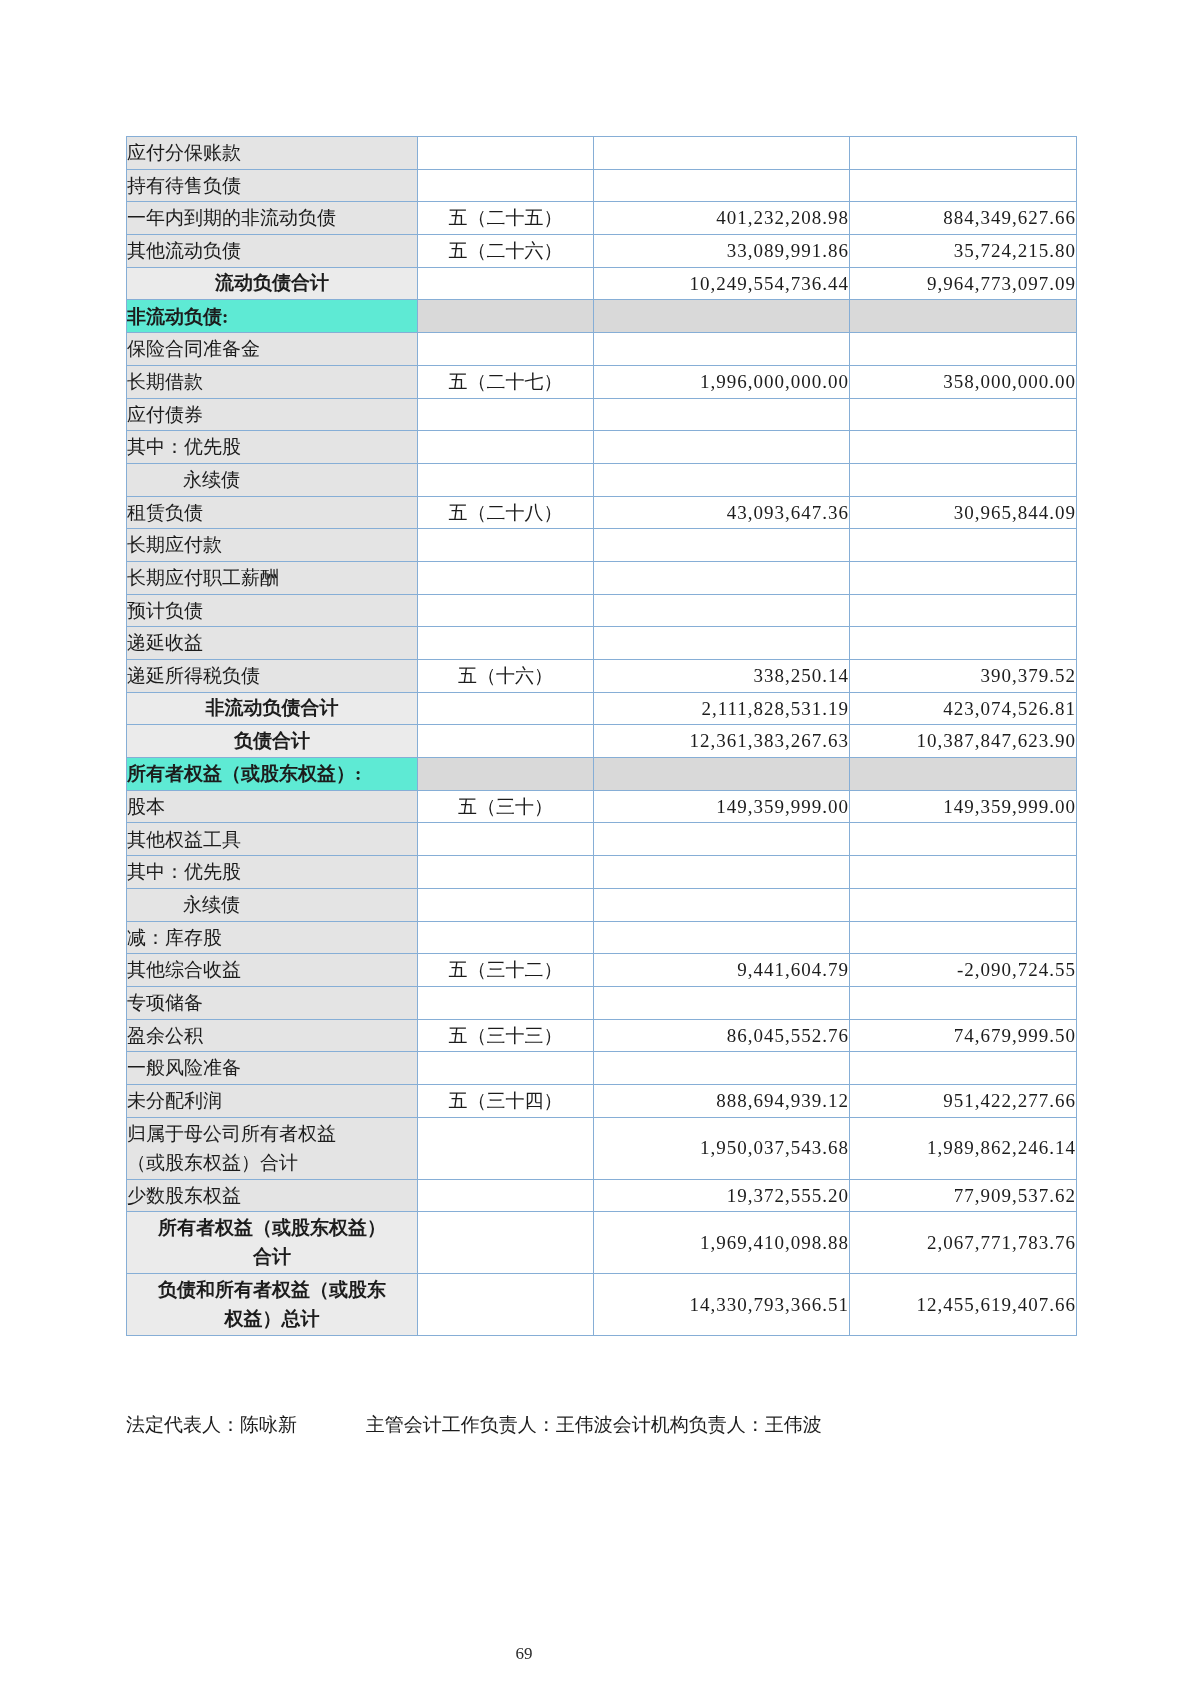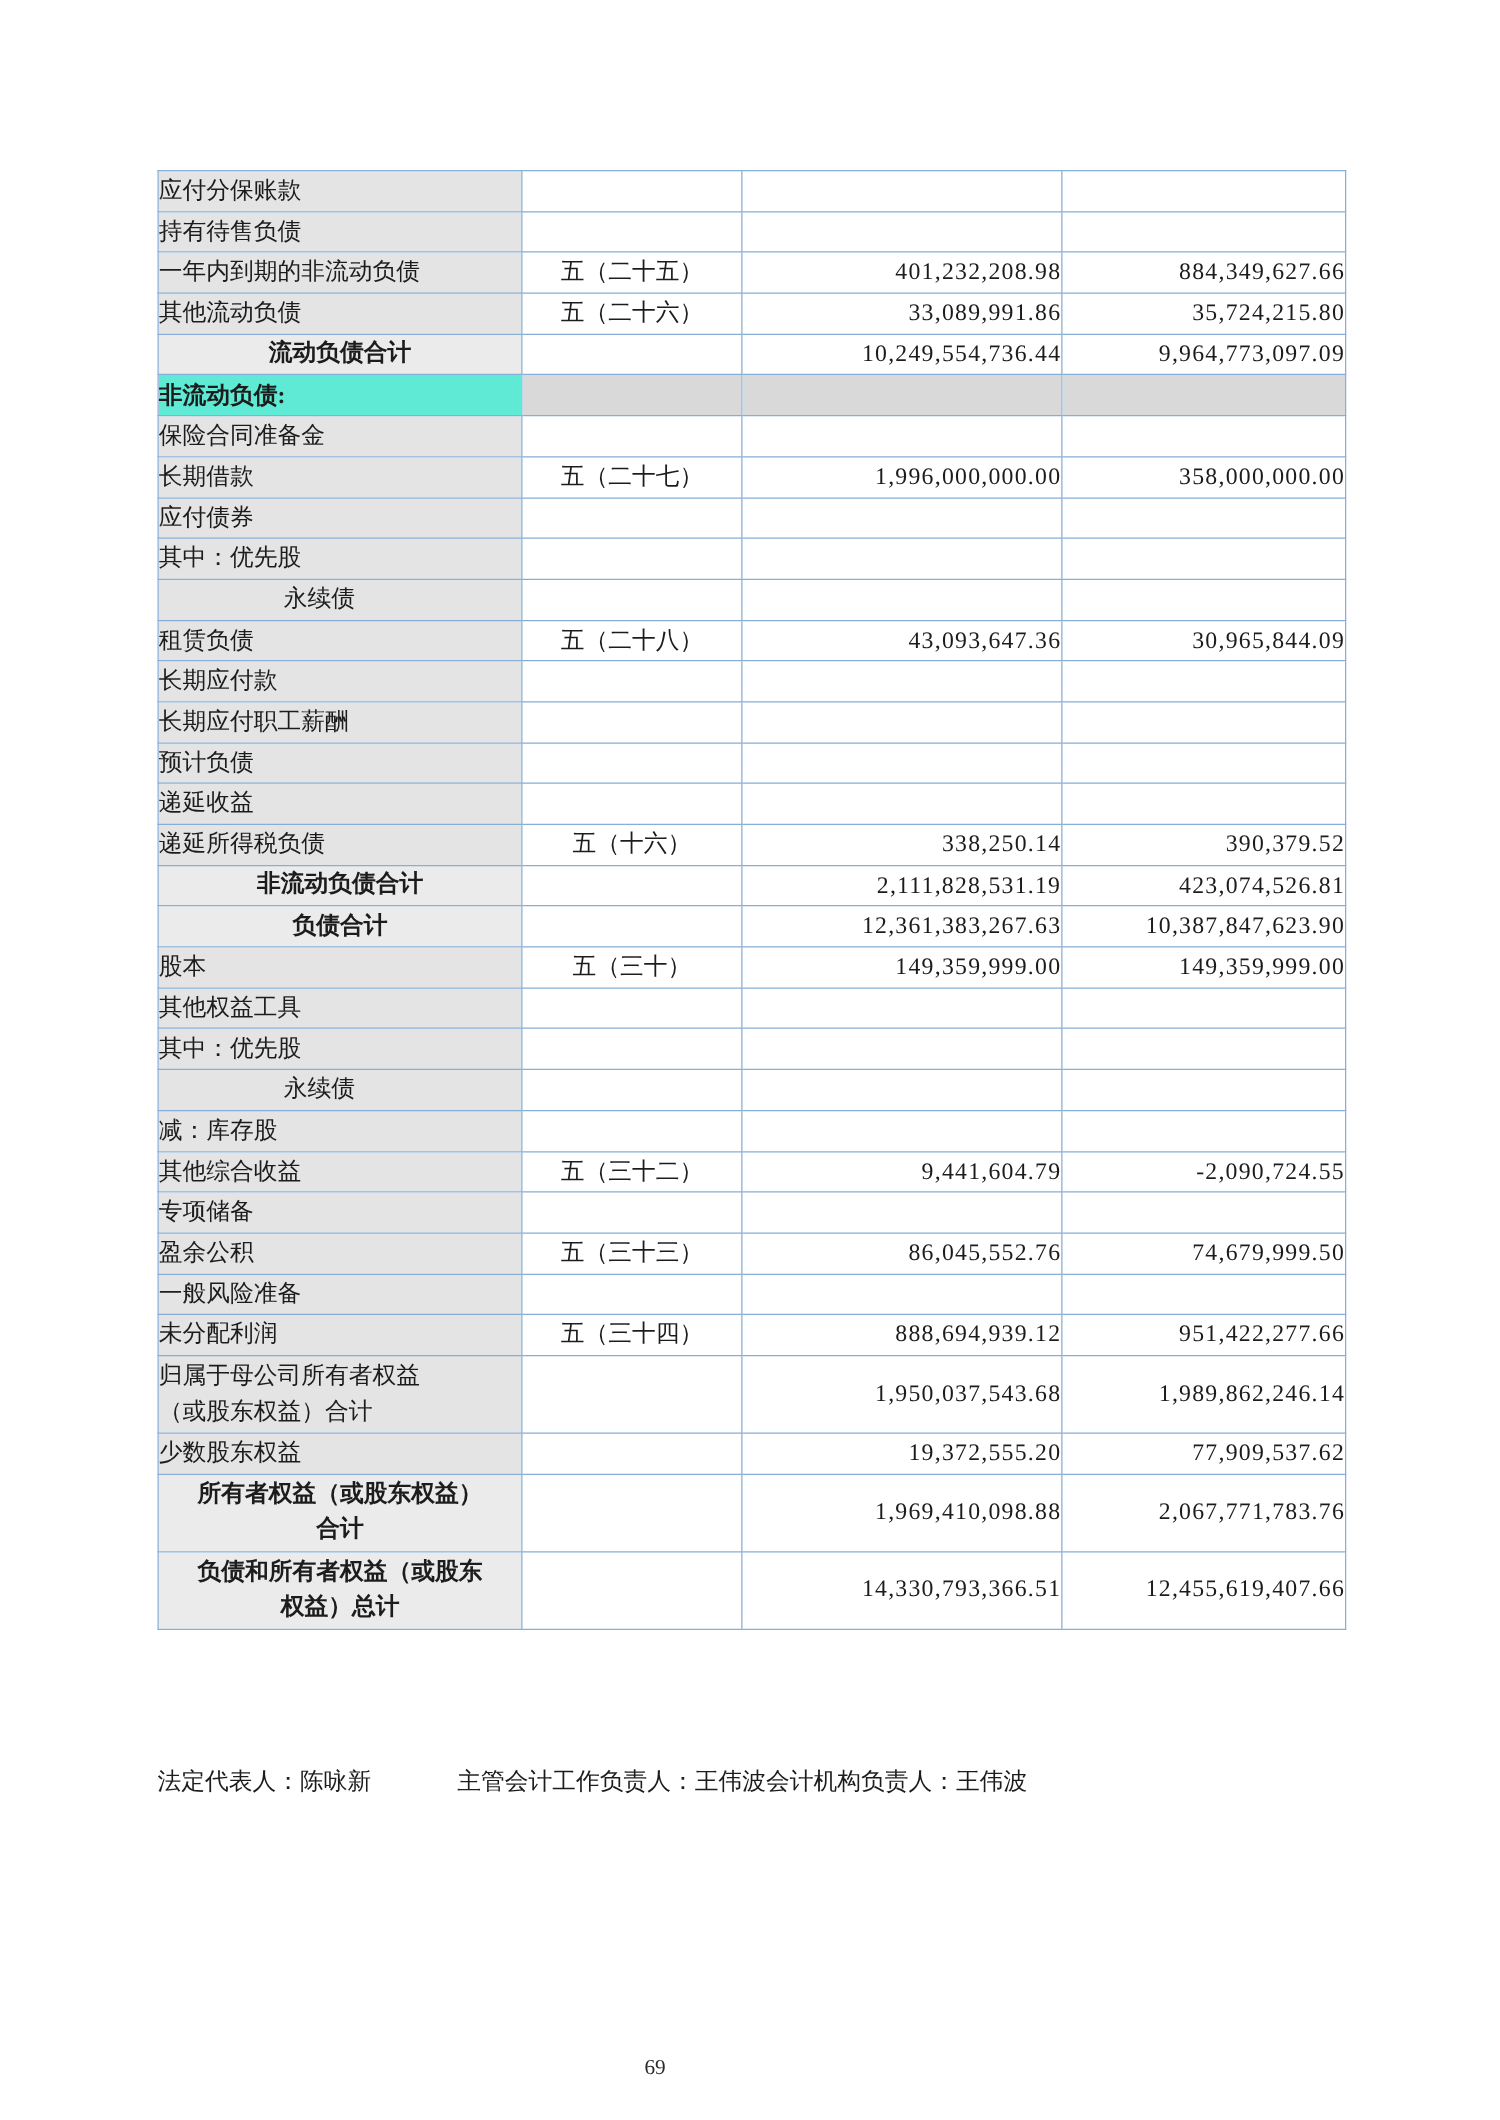--- a/index.html
+++ b/index.html
@@ -22,21 +22,21 @@
   
   .cell-item{
     background:#e4e4e4;text-align:left;padding-left:9px;padding-right:4px;
     white-space:pre-line;
   }
   .cell-note{text-align:center;background:#ffffff;}
   .cell-current,.cell-prior{
     text-align:right;padding-right:9px;background:#ffffff;letter-spacing:1px;
   }
   
-  .row-indent .cell-item{padding-left:100px;}
+  .row-indent .cell-item{padding-left:56px;}
   .row-section td{background:#d9d9d9;font-weight:bold;}
   .row-section .cell-item{background:#5eead4;}
   .row-subtotal .cell-item,
   .row-grand-subtotal .cell-item,
   .row-grand-total .cell-item{
     text-align:center;font-weight:bold;padding-left:0;background:#ebebeb;line-height:1.5;
   }
   .row-group-total .cell-item{line-height:1.55;}
   .page-footer{
     position:absolute;left:126px;top:1412px;width:950px;
@@ -166,20 +166,26 @@
         <td class="cell-note"></td>
         <td class="cell-current">2,111,828,531.19</td>
         <td class="cell-prior">423,074,526.81</td>
       </tr>
       <tr class="row-subtotal">
         <td class="cell-item">负债合计</td>
         <td class="cell-note"></td>
         <td class="cell-current">12,361,383,267.63</td>
         <td class="cell-prior">10,387,847,623.90</td>
       </tr>
+      <tr class="row-section">
+        <td class="cell-item">所有者权益（或股东权益）:</td>
+        <td class="cell-note"></td>
+        <td class="cell-current"></td>
+        <td class="cell-prior"></td>
+      </tr>
       <tr class="row-item">
         <td class="cell-item">股本</td>
         <td class="cell-note">五（三十）</td>
         <td class="cell-current">149,359,999.00</td>
         <td class="cell-prior">149,359,999.00</td>
       </tr>
       <tr class="row-item">
         <td class="cell-item">其他权益工具</td>
         <td class="cell-note"></td>
         <td class="cell-current"></td>

